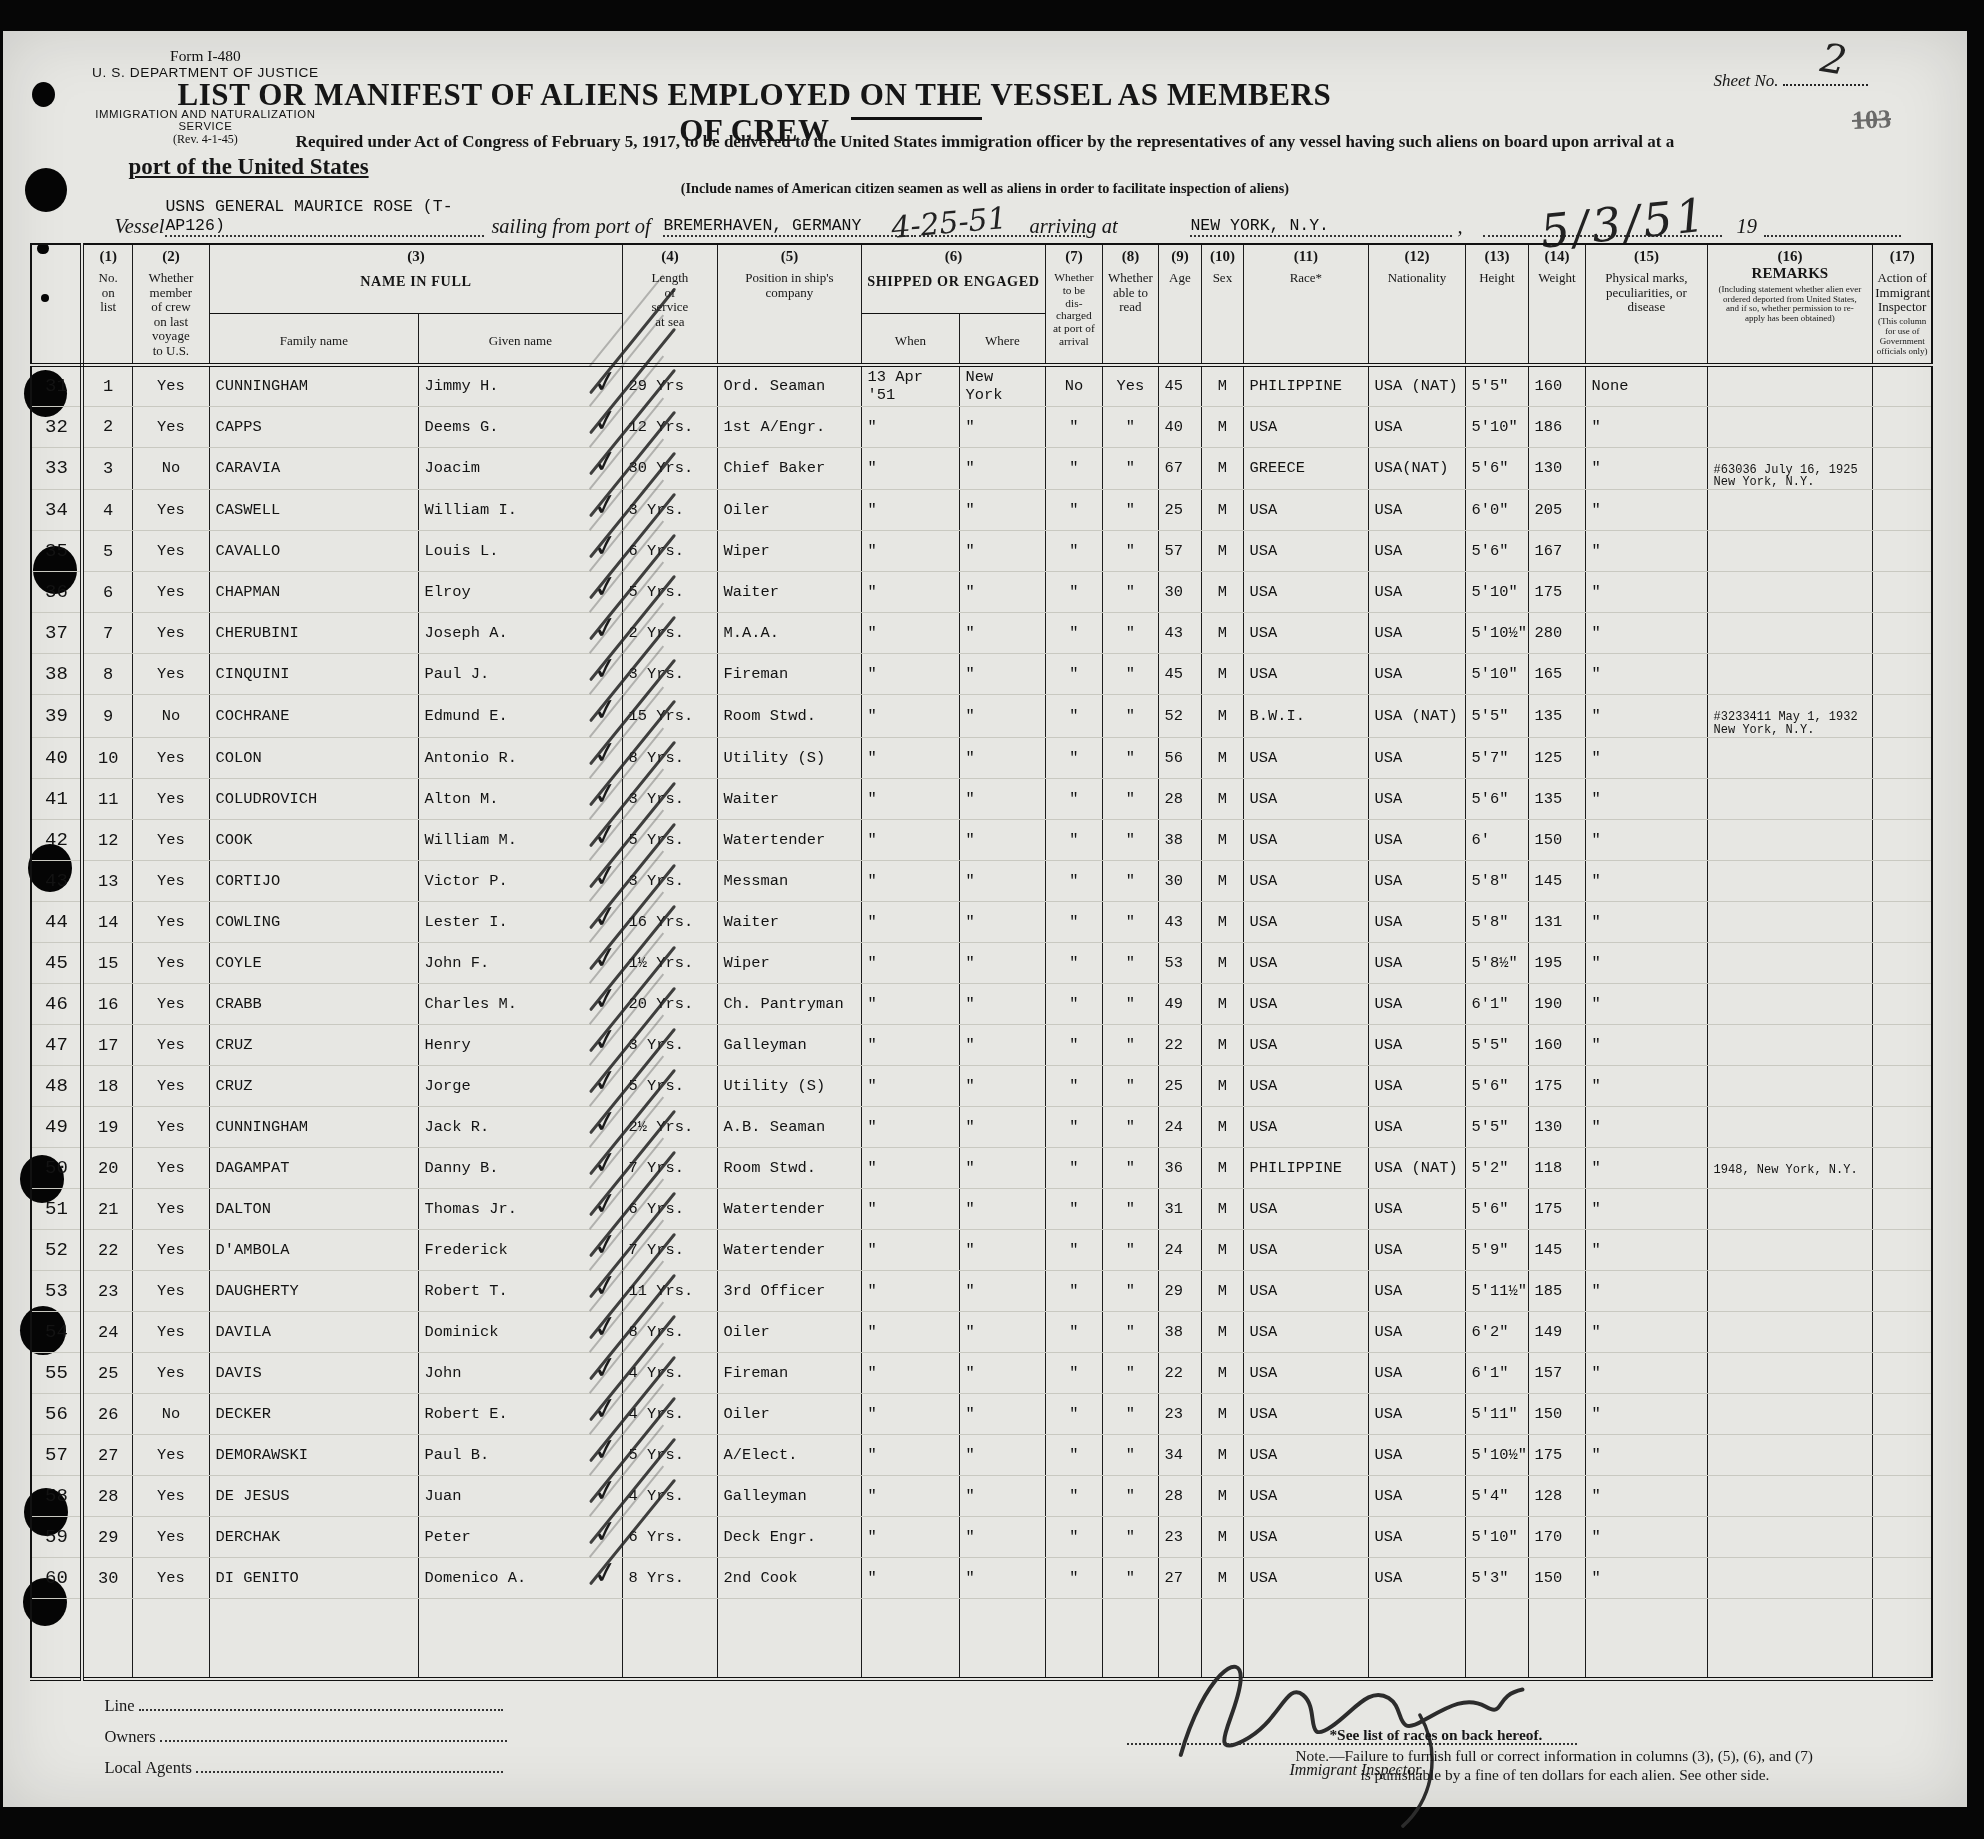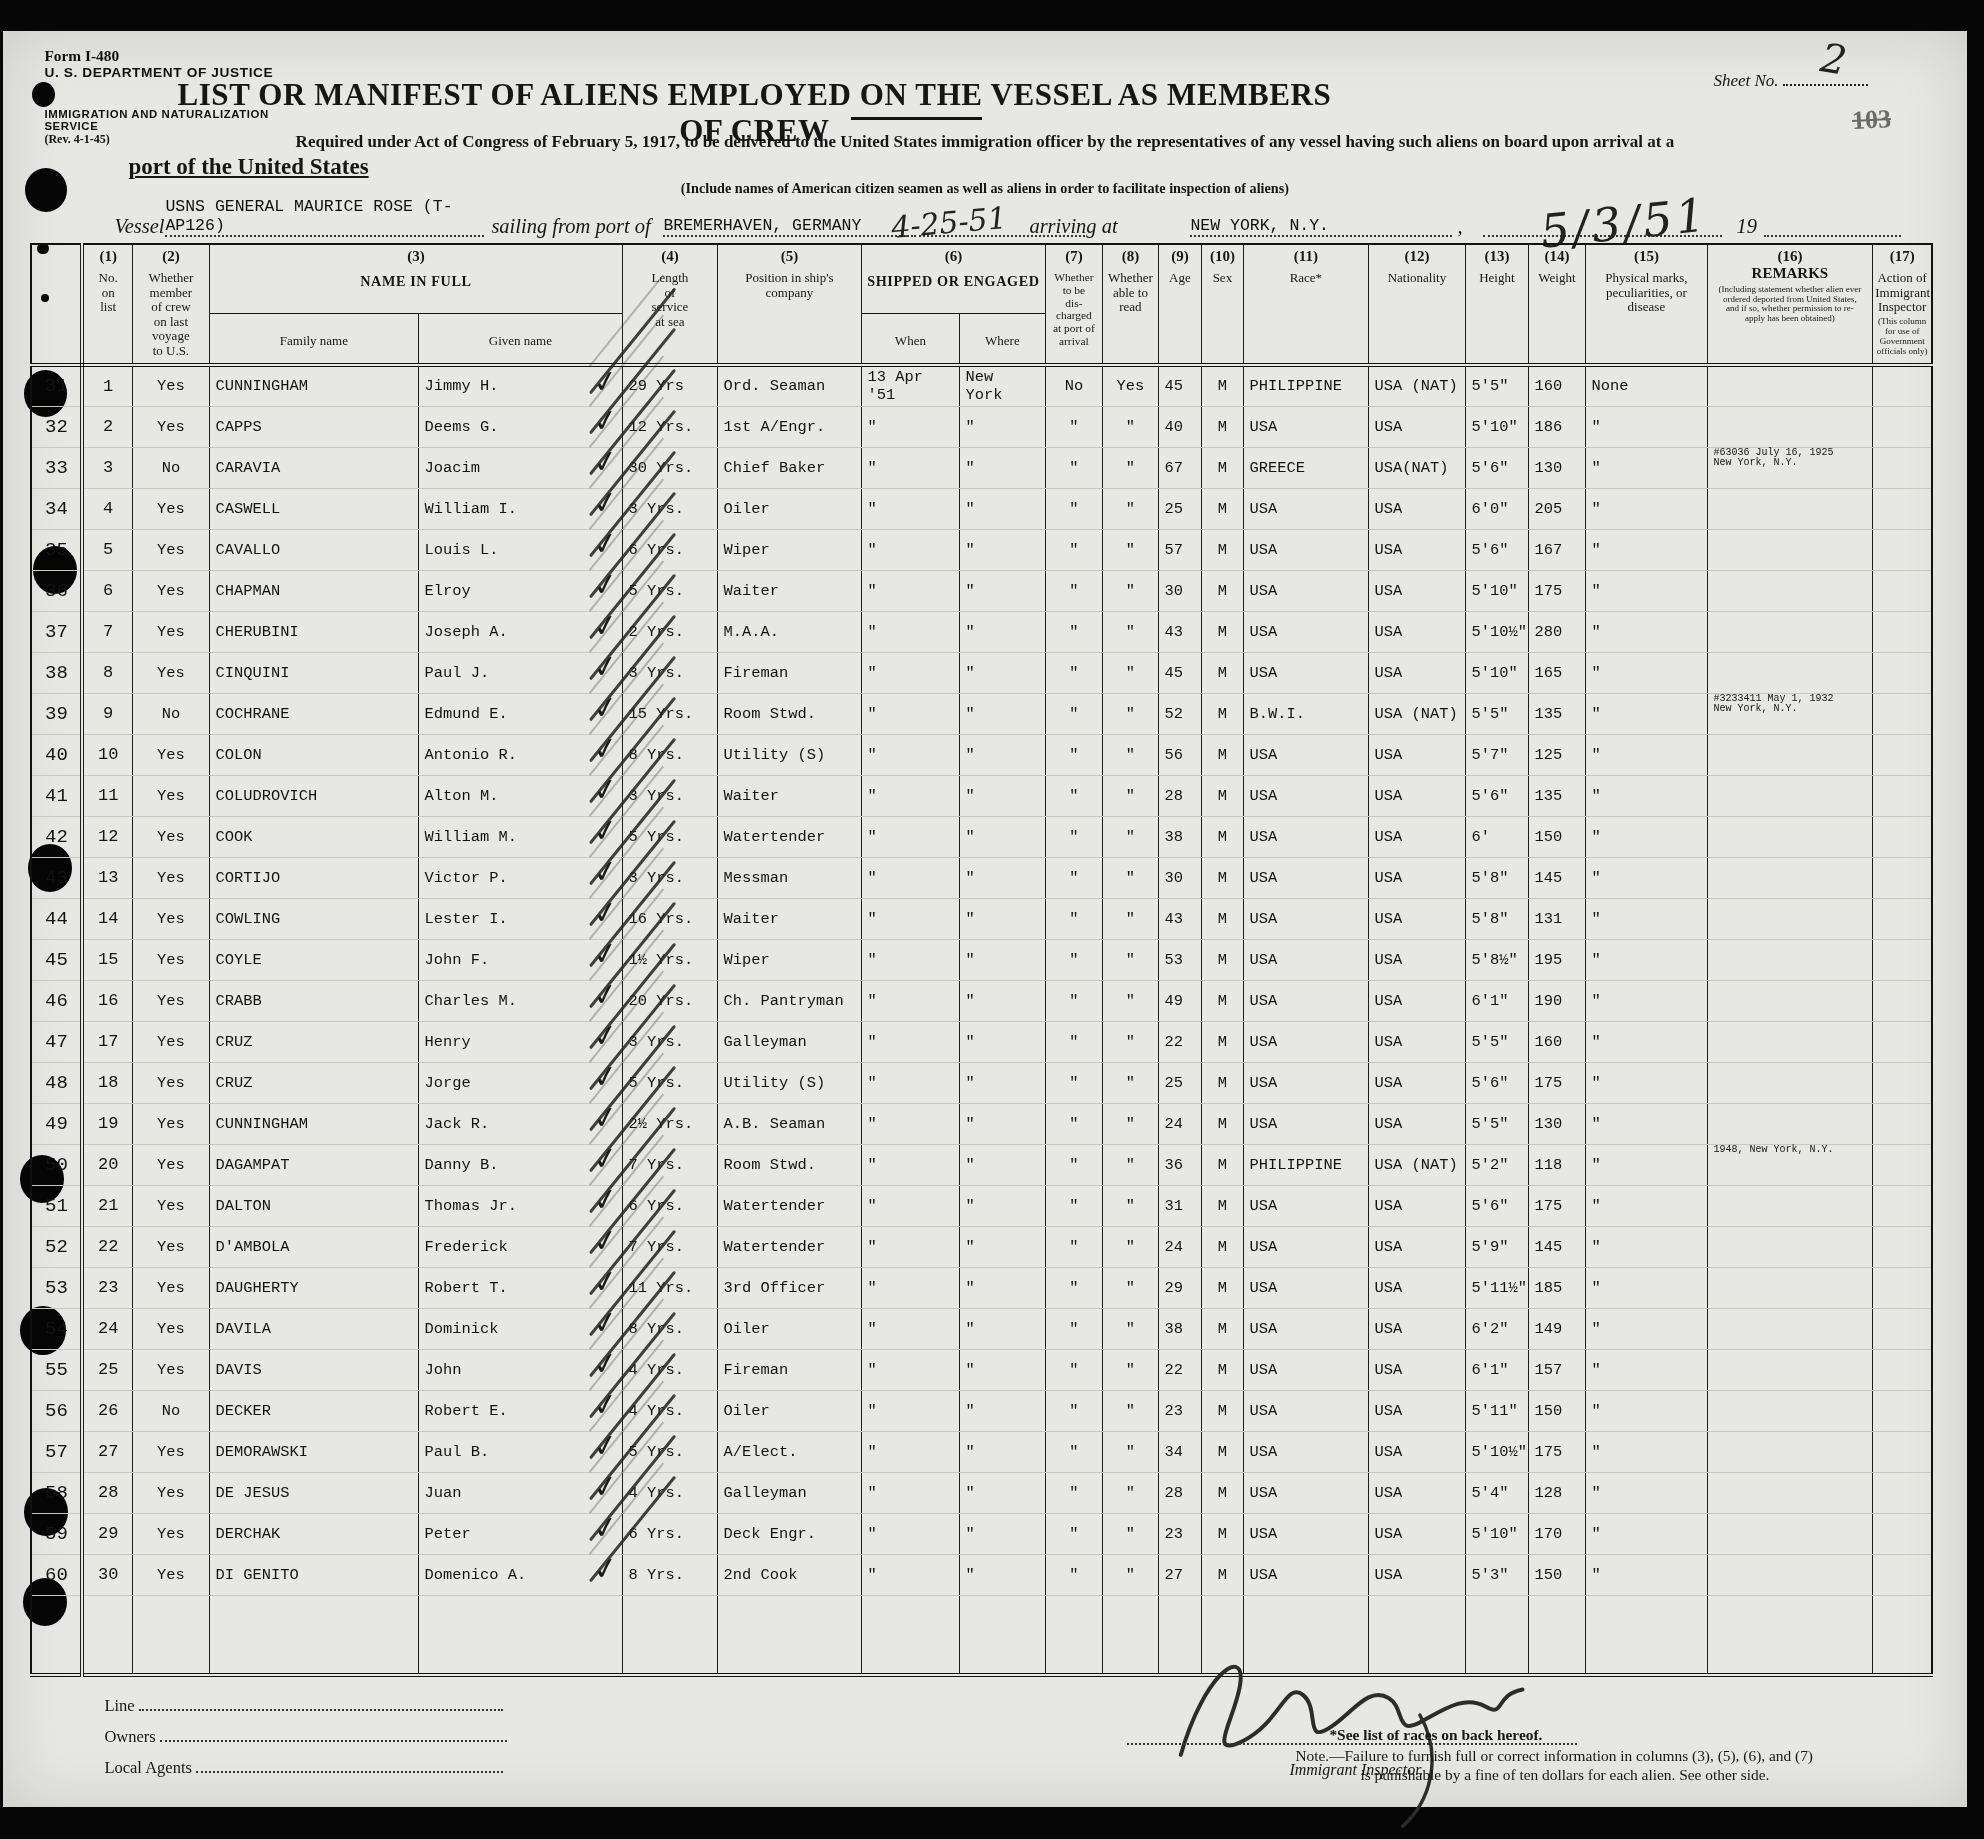--- a/index.html
+++ b/index.html
@@ -6,22 +6,22 @@
   body{width:1985px;height:1840px;background:#060606;position:relative;overflow:hidden;
        font-family:"Liberation Serif", serif;color:#161616;}
   .page{position:absolute;left:3.4px;top:31px;width:1964px;height:1776px;background:#e7e7e3;
         box-shadow:inset 0 0 68px rgba(0,0,0,.12);}
   .pre{white-space:pre-line;}
 
   
   .hole{position:absolute;background:#050505;border-radius:50%;}
 
   
-  .form-id{position:absolute;left:41px;top:16px;width:262px;
-           font-family:"Liberation Sans",sans-serif;font-weight:bold;color:#111;}
+  .form-id{position:absolute;left:71px;top:16px;width:262px;text-align:center;
+           font-family:"Liberation Sans",sans-serif;font-weight:normal;color:#111;}
   .form-id .l1{font-size:15.4px;font-family:"Liberation Serif",serif;}
   .form-id .l2{font-size:13.7px;letter-spacing:0.6px;}
   .form-id .l3{font-size:11.4px;letter-spacing:0.6px;margin-top:28px;}
   .form-id .l4{font-size:12px;font-family:"Liberation Serif",serif;}
 
   .doc-title{position:absolute;left:148px;top:46px;width:1206px;text-align:center;
              font-size:31px;font-weight:bold;letter-spacing:0.6px;}
   .title-rule{position:absolute;left:848px;top:86px;width:131px;height:3.4px;background:#111;}
 
   .sheet-no{position:absolute;left:1710px;top:40px;font-style:italic;font-size:17px;}
@@ -61,21 +61,21 @@
   .hbig{font-size:15px;font-weight:bold;}
 
   .tbl tbody tr{height:41px;}
   .tbl td{border-right:1.7px solid #1c1c1c;border-bottom:0.6px solid #c9c9c1;
           font-family:"Liberation Mono",monospace;font-size:15.4px;color:#131313;
           vertical-align:middle;padding:0 5.7px;overflow:visible;}
   .tbl td.f-margin_no{font-size:19px;text-align:center;}
   .tbl td.f-no{text-align:center;font-size:17px;}
   .tbl td.f-crew,.tbl td.f-discharged,.tbl td.f-read,.tbl td.f-sex{text-align:center;}
   .tbl td.f-marks{text-align:left;}
-  .tbl td.f-remarks{font-size:10px;line-height:1.08;white-space:pre-line;vertical-align:top;padding-top:0px;}
+  .tbl td.f-remarks{font-size:12px;line-height:1.08;white-space:pre-line;vertical-align:top;padding-top:16px;}
   .tbl td.f-action{border-right:none;}
   .tbl td.f-given,.tbl td.f-service{position:relative;}
   .tbl tr.filler{height:80px;}
   .tbl tr.filler td{border-bottom:none;}
 
   .tick{position:absolute;right:3.4px;top:-3.4px;font-size:30px;color:#1b1b1b;
         transform:rotate(-10deg);font-family:"DejaVu Sans",sans-serif;}
   .slash{position:absolute;left:-33px;top:25px;width:135px;height:2.8px;background:#222;
          transform:rotate(-51deg);transform-origin:left center;border-radius:1.7px;opacity:.85;}
   .slash::after{content:"";position:absolute;left:20.5px;top:-17px;width:117px;height:1.7px;

